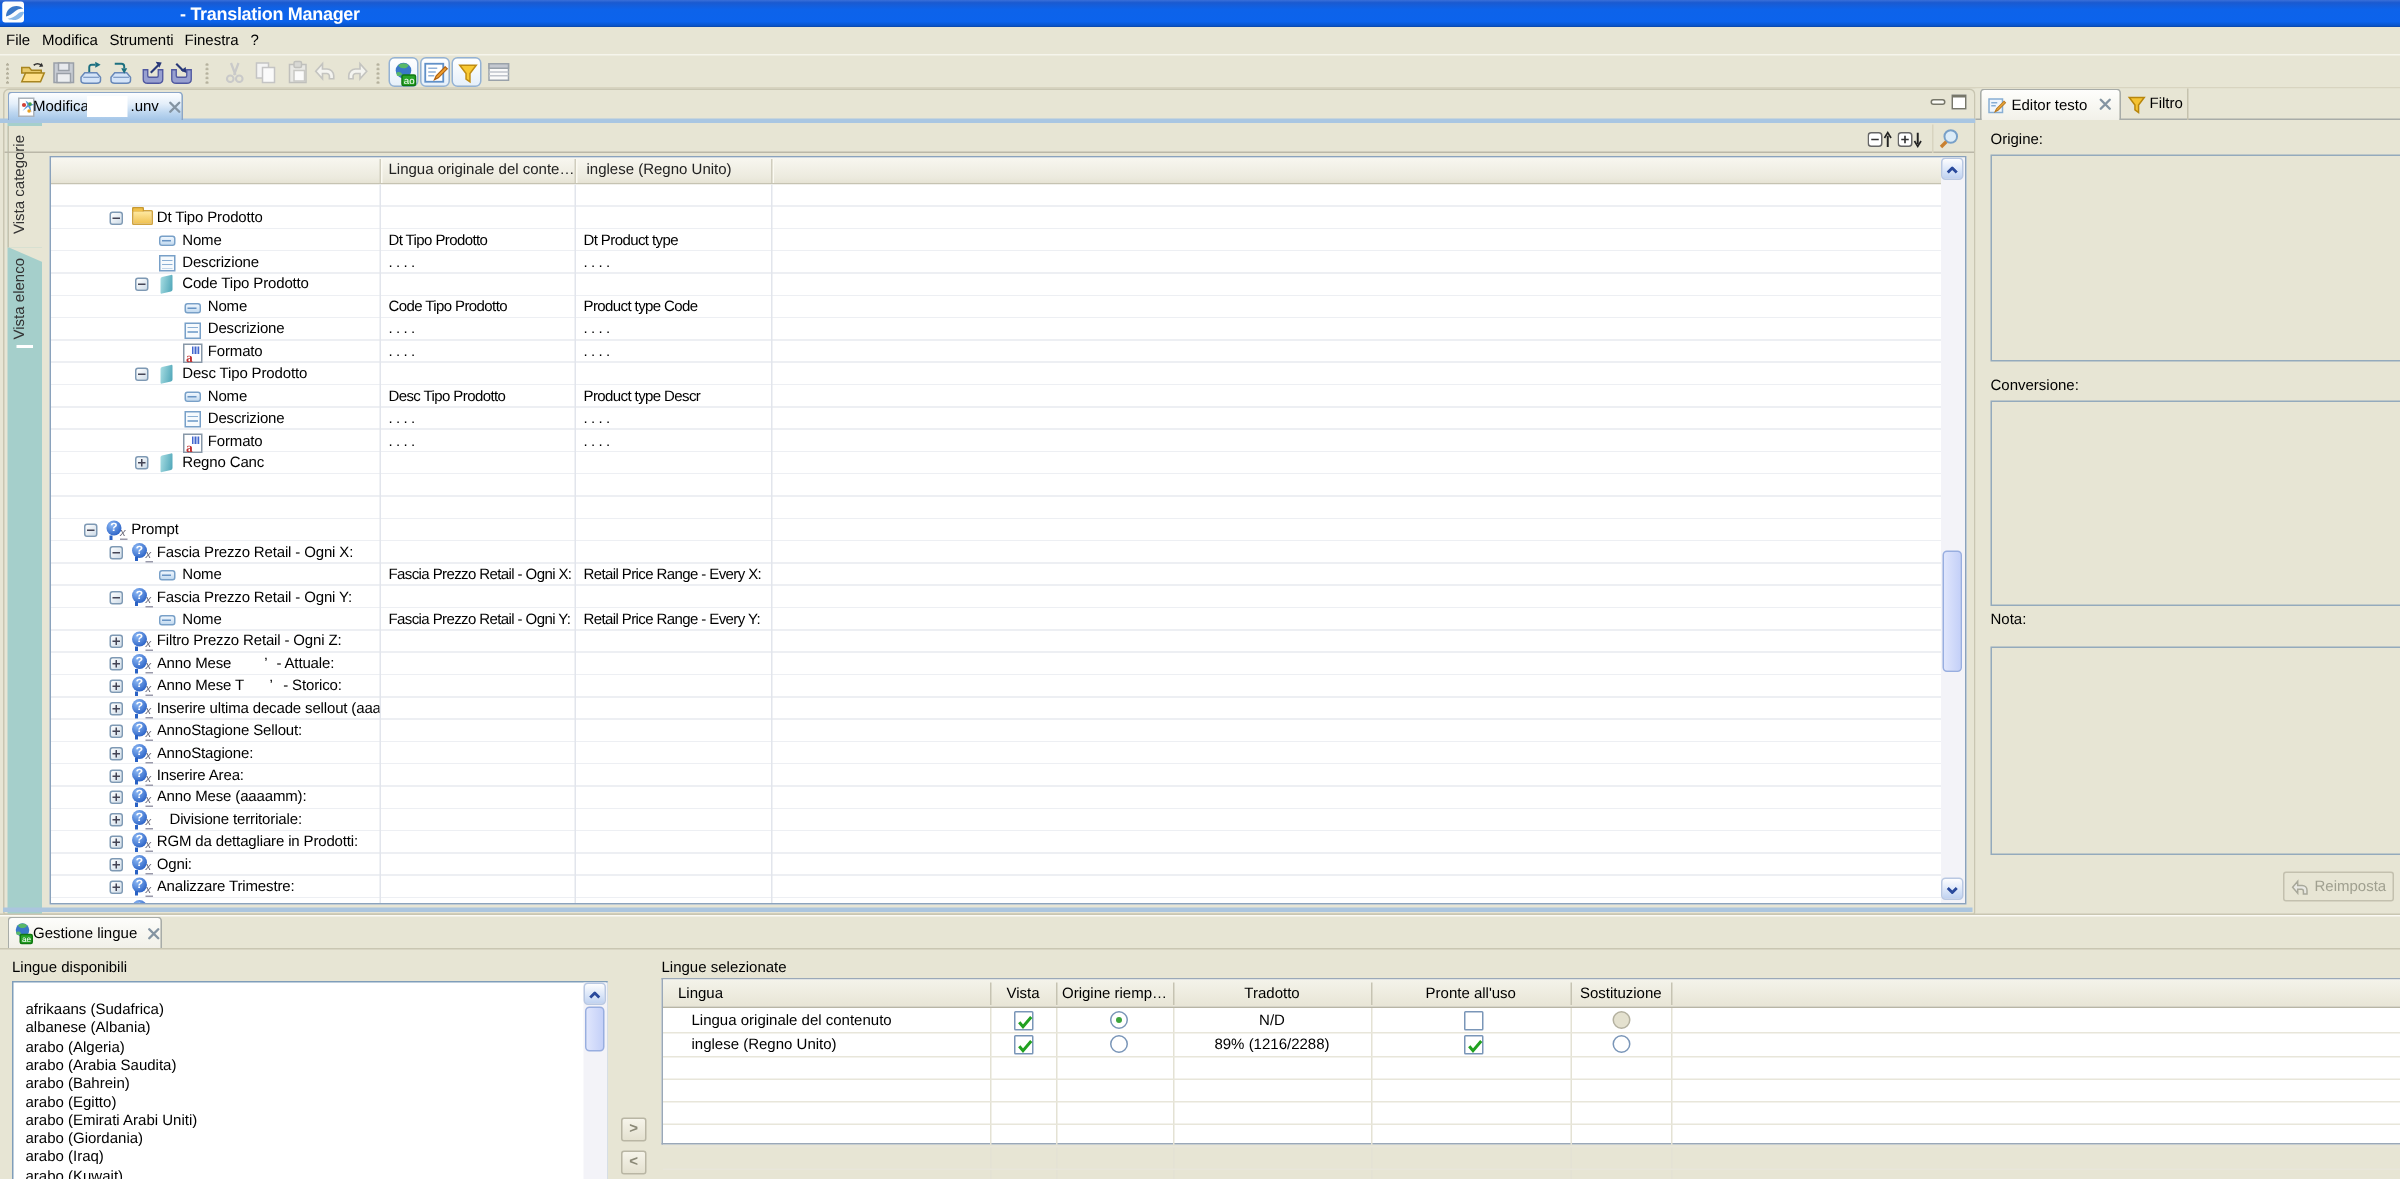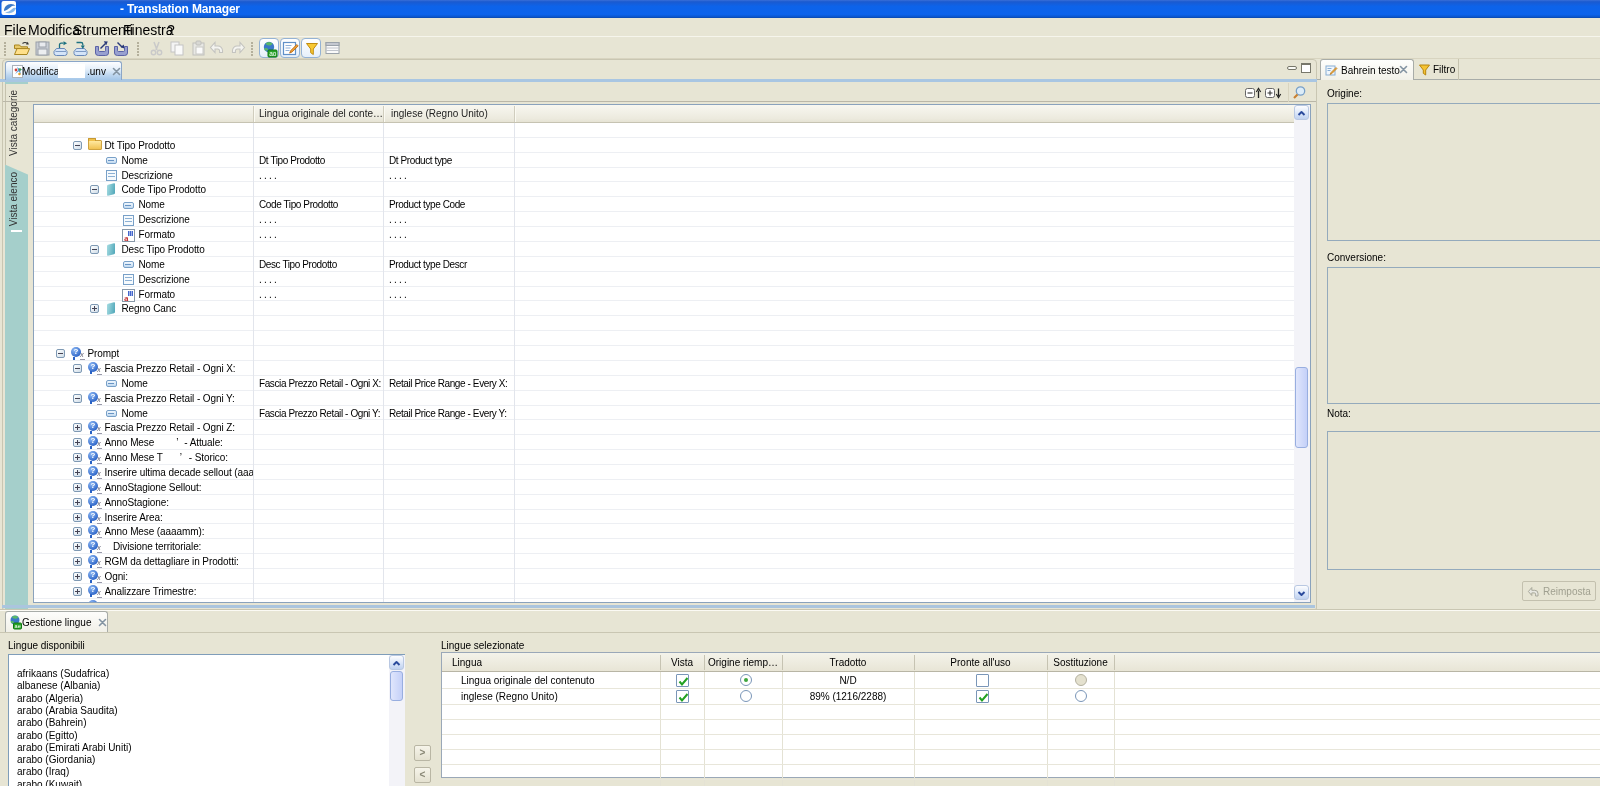--- a/index.html
+++ b/index.html
@@ -2,21 +2,21 @@
 <html><head><meta charset="utf-8"><style>
 *{margin:0;padding:0;box-sizing:border-box}
 html,body{width:1600px;height:786px;overflow:hidden}
 body{font-family:"Liberation Sans",sans-serif;background:#e7e5d4;position:relative;font-size:10px;color:#000}
 .ab{position:absolute}
 
 .title{left:0;top:0;width:1600px;height:18px;background:linear-gradient(#3a6fd8 0%,#1a5ad0 10%,#0d63ea 35%,#0c63ec 80%,#0a55cc 94%,#0a46a8 100%)}
 .title .txt{position:absolute;left:120px;top:2px;font-size:12px;font-weight:bold;color:#fff;letter-spacing:-.2px}
 
 .menub{left:0;top:18px;width:1600px;height:18px;background:#e7e5d4}
-.menub span{position:absolute;top:4px;font-size:14px}
+.menub span{position:absolute;top:4px;font-size:10px}
 
 .toolb{left:0;top:36px;width:1600px;height:23px;background:#e7e5d4;border-top:1px solid #f6f5ec;border-bottom:1px solid #d8d4c0}
 .grip{position:absolute;top:5px;width:2px;height:14px;background-image:radial-gradient(circle at 1px 1px,#b4b09c 0.8px,transparent 1px);background-size:2px 3px}
 .tico{position:absolute;top:3px;width:17px;height:17px}
 .tbtn{position:absolute;top:1px;width:20px;height:20px;border:1px solid #94b2d4;border-radius:4px;background:linear-gradient(#ffffff,#e6f0fa)}
 .tbtn svg{position:absolute;left:1px;top:1px}
 
 .tabband{left:0;top:79px;width:1317px;height:3px;background:#a9c6e2}
 .etab{left:5px;top:61px;width:117px;height:19px;border:1px solid #8ba6c8;border-bottom:0;border-radius:3px 3px 0 0;background:linear-gradient(#fdfeff 0%,#e4effa 40%,#bed7f0 72%,#a4c6e8 100%)}
 .etab .lbl{position:absolute;left:16px;top:4px;font-size:10px}
@@ -65,21 +65,21 @@
 .rbox{border:1px solid #94aabc;background:#e7e5d4}
 .rlab{font-size:10px}
 .btn-dis{left:1522px;top:581px;width:74px;height:20px;border:1px solid #c3c0ae;border-radius:2px;background:#e7e5d4;color:#a0a090;font-size:10px}
 
 .hgroove{left:0;top:609px;width:1600px;height:2px;border-top:1px solid #c9c6b2;border-bottom:1px solid #fbfaf4}
 .btab{left:5px;top:611px;width:103px;height:21px;border:1px solid #a8aca8;border-bottom:0;border-radius:3px 3px 0 0;background:linear-gradient(#fdfdfb,#f1f0e8)}
 .bstrip{left:0;top:632px;width:1600px;height:1px;background:#c9c6b2}
 .listbox{left:8px;top:654px;width:397px;height:133px;border:1px solid #7f9db9;border-bottom:0;background:#fff}
 .listbox .it{position:absolute;left:8px;font-size:10px;white-space:nowrap}
 .pbtn{width:17px;height:16px;border:1px solid #b9b6a4;border-radius:2px;background:linear-gradient(#f6f4ea,#e4e1d0);color:#8a8876;text-align:center;font-size:10px;font-weight:bold;line-height:14px}
-.seltab{left:441px;top:652px;width:1159px;height:126px;border:1px solid #9aa8b8;border-right:0;background:#fff}
+.seltab{left:441px;top:652px;width:1159px;height:111px;border:1px solid #9aa8b8;border-right:0;background:#fff}
 .seltab .hd{position:absolute;left:0;top:0;width:1158px;height:19px;background:linear-gradient(#f4f3ea,#e8e5d6);border-bottom:1px solid #b8b5a5}
 .seltab .hd .hc{position:absolute;top:4px;font-size:10px}
 .bsep{position:absolute;width:1px;background:#c6c3b2}
 .bsepb{position:absolute;width:1px;background:#e4e2d4;top:19px;height:114px}
 .brline{position:absolute;left:0;width:1158px;height:1px;background:#e8e6da}
 .cell{position:absolute;font-size:10px;white-space:nowrap}
 .cb{position:absolute;width:13px;height:13px;border:1px solid #7a96b8;background:#fff;border-radius:1px}
 .cb.chk svg{position:absolute;left:0px;top:0px}
 .rd{position:absolute;width:12px;height:12px;border:1px solid #7a96b8;border-radius:50%;background:#fff}
 .rd.sel:after{content:"";position:absolute;left:3px;top:3px;width:4px;height:4px;border-radius:50%;background:#3da53d}
@@ -367,21 +367,21 @@
       </div>
       <div class="trow" style="top:297.4px">
         <div class="pm p" style="left:38.5px">
           <i></i>
         </div>
         <div class="iprompt" style="left:54px">
           <div class="c">?</div>
           <div class="s"></div>
           <div class="x">x</div>
         </div>
-        <div class="t" style="left:70.5px;max-width:148.5px;overflow:hidden">Fascia Prezzo Retail - Ogni Z:</div>
+        <div class="t" style="left:70.5px;max-width:148.5px;overflow:hidden">Filtro Prezzo Retail - Ogni Z:</div>
       </div>
       <div class="trow" style="top:312.27px">
         <div class="pm p" style="left:38.5px">
           <i></i>
         </div>
         <div class="iprompt" style="left:54px">
           <div class="c">?</div>
           <div class="s"></div>
           <div class="x">x</div>
         </div>
@@ -518,21 +518,21 @@
     <div class="sthumb" style="top:262px;height:81px;left:1261px"></div>
   </div>
 <div class="ab" style="left:1317px;top:59px;width:283px;height:551px;background:#e7e5d4"></div>
 <div class="ab rline"></div>
 <div class="ab rtab-act">
     <div class="ab" style="left:4px;top:4px"><svg width="13" height="13" viewBox="0 0 13 13" style="">
         <rect x="1" y="2" width="9" height="9" fill="#f0f6fc" stroke="#88aed4"></rect>
         <path d="M2.5 4.5 h4 M2.5 6.5 h3" stroke="#88aed4"></path>
         <path d="M11 3.5 l-5 5 -1 2 2 -1 5 -5 z" fill="#eca838" stroke="#b87820" stroke-width="0.7"></path>
       </svg></div>
-    <div class="ab" style="left:20px;top:5px">Bahrein testo</div>
+    <div class="ab" style="left:20px;top:5px">Editor testo</div>
     <div class="ab" style="left:78px;top:5px"><svg width="9" height="9" viewBox="0 0 9 9" style="">
         <path d="M1.5 1.5 L7.5 7.5 M7.5 1.5 L1.5 7.5" stroke="#8494a2" stroke-width="1.6" stroke-linecap="round"></path>
       </svg></div>
   </div>
 <div class="ab rtab-in">
     <div class="ab" style="left:4px;top:4px"><svg width="13" height="13" viewBox="0 0 13 13" style="">
         <path d="M1.5 2 h10 l-3.8 5 v5 l-2.4 -1.7 v-3.3 z" fill="#f5c332" stroke="#b8860c"></path>
       </svg></div>
     <div class="ab" style="left:19px;top:5px">Filtro</div>
   </div>

